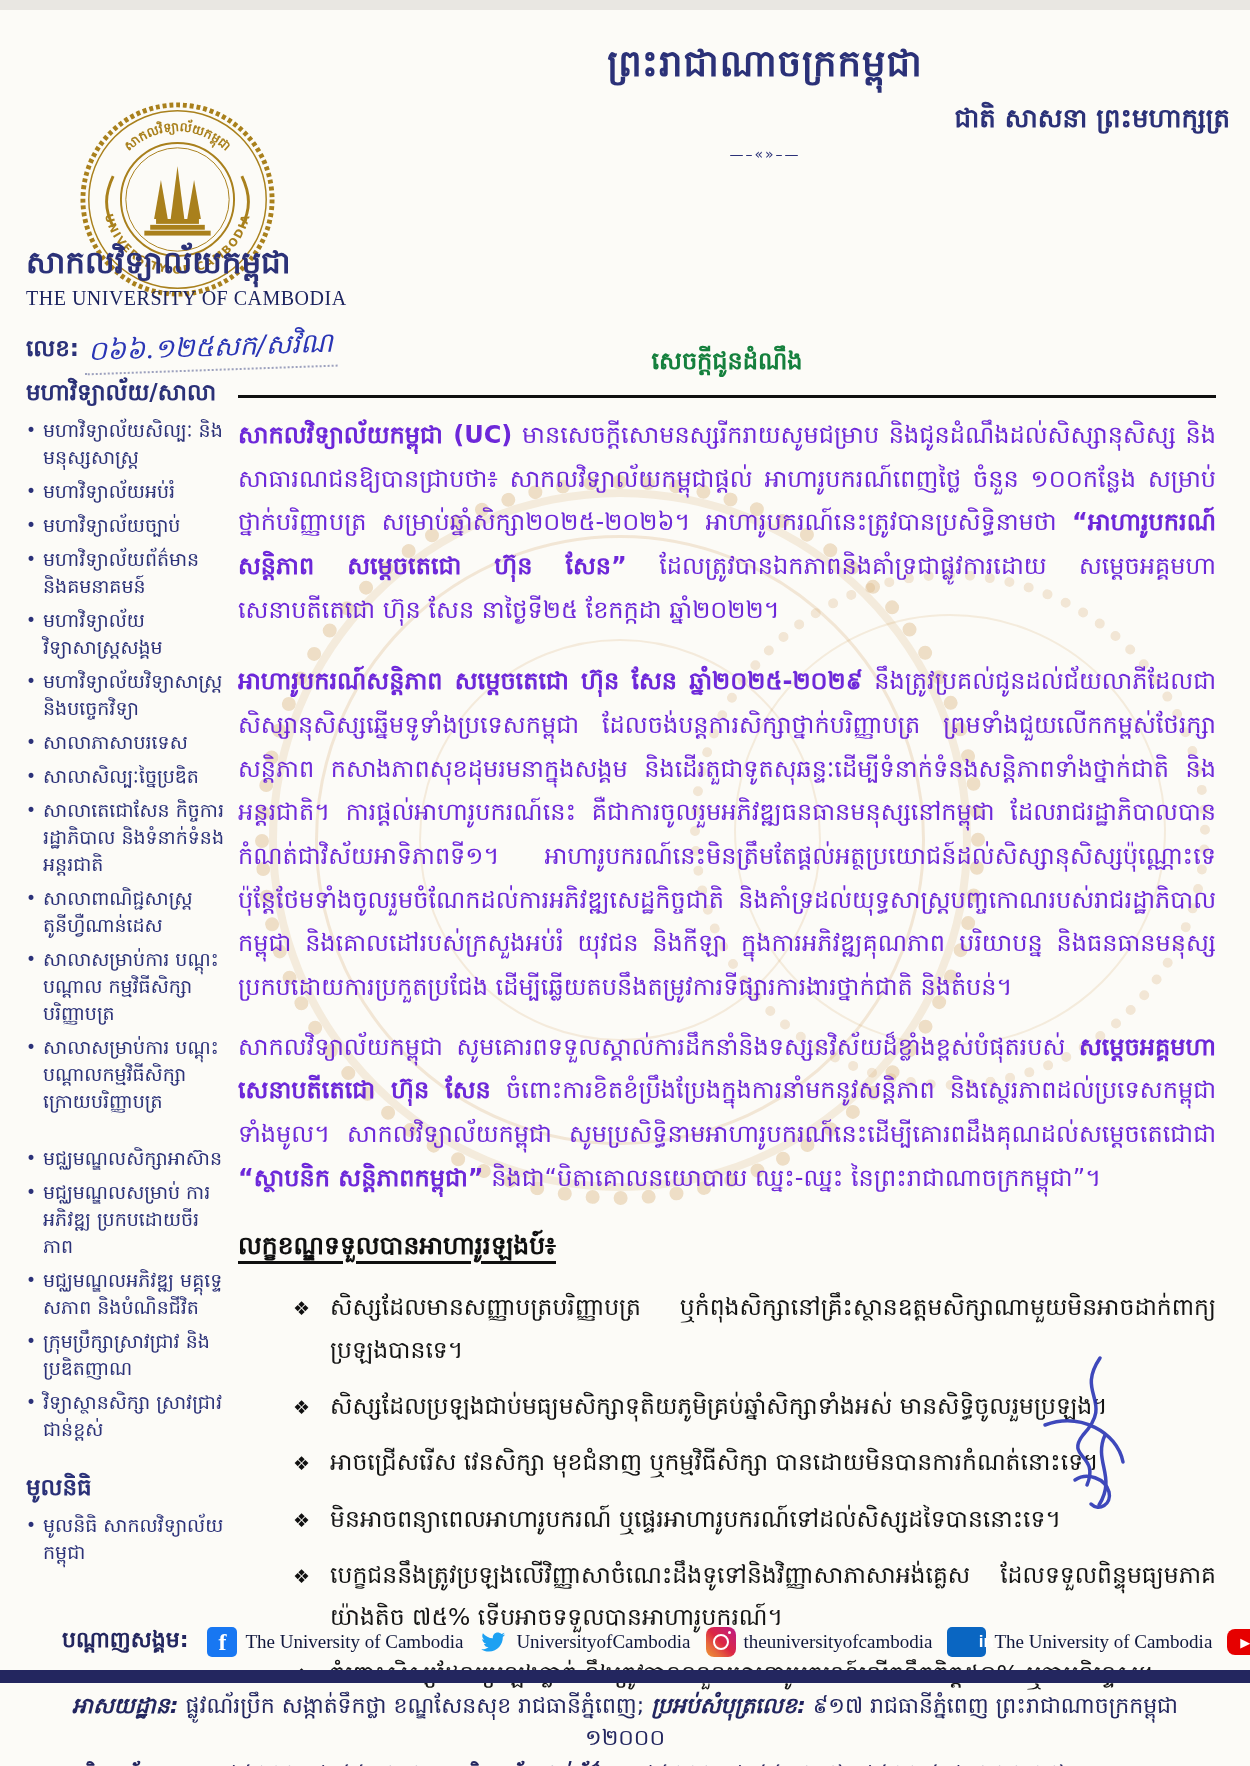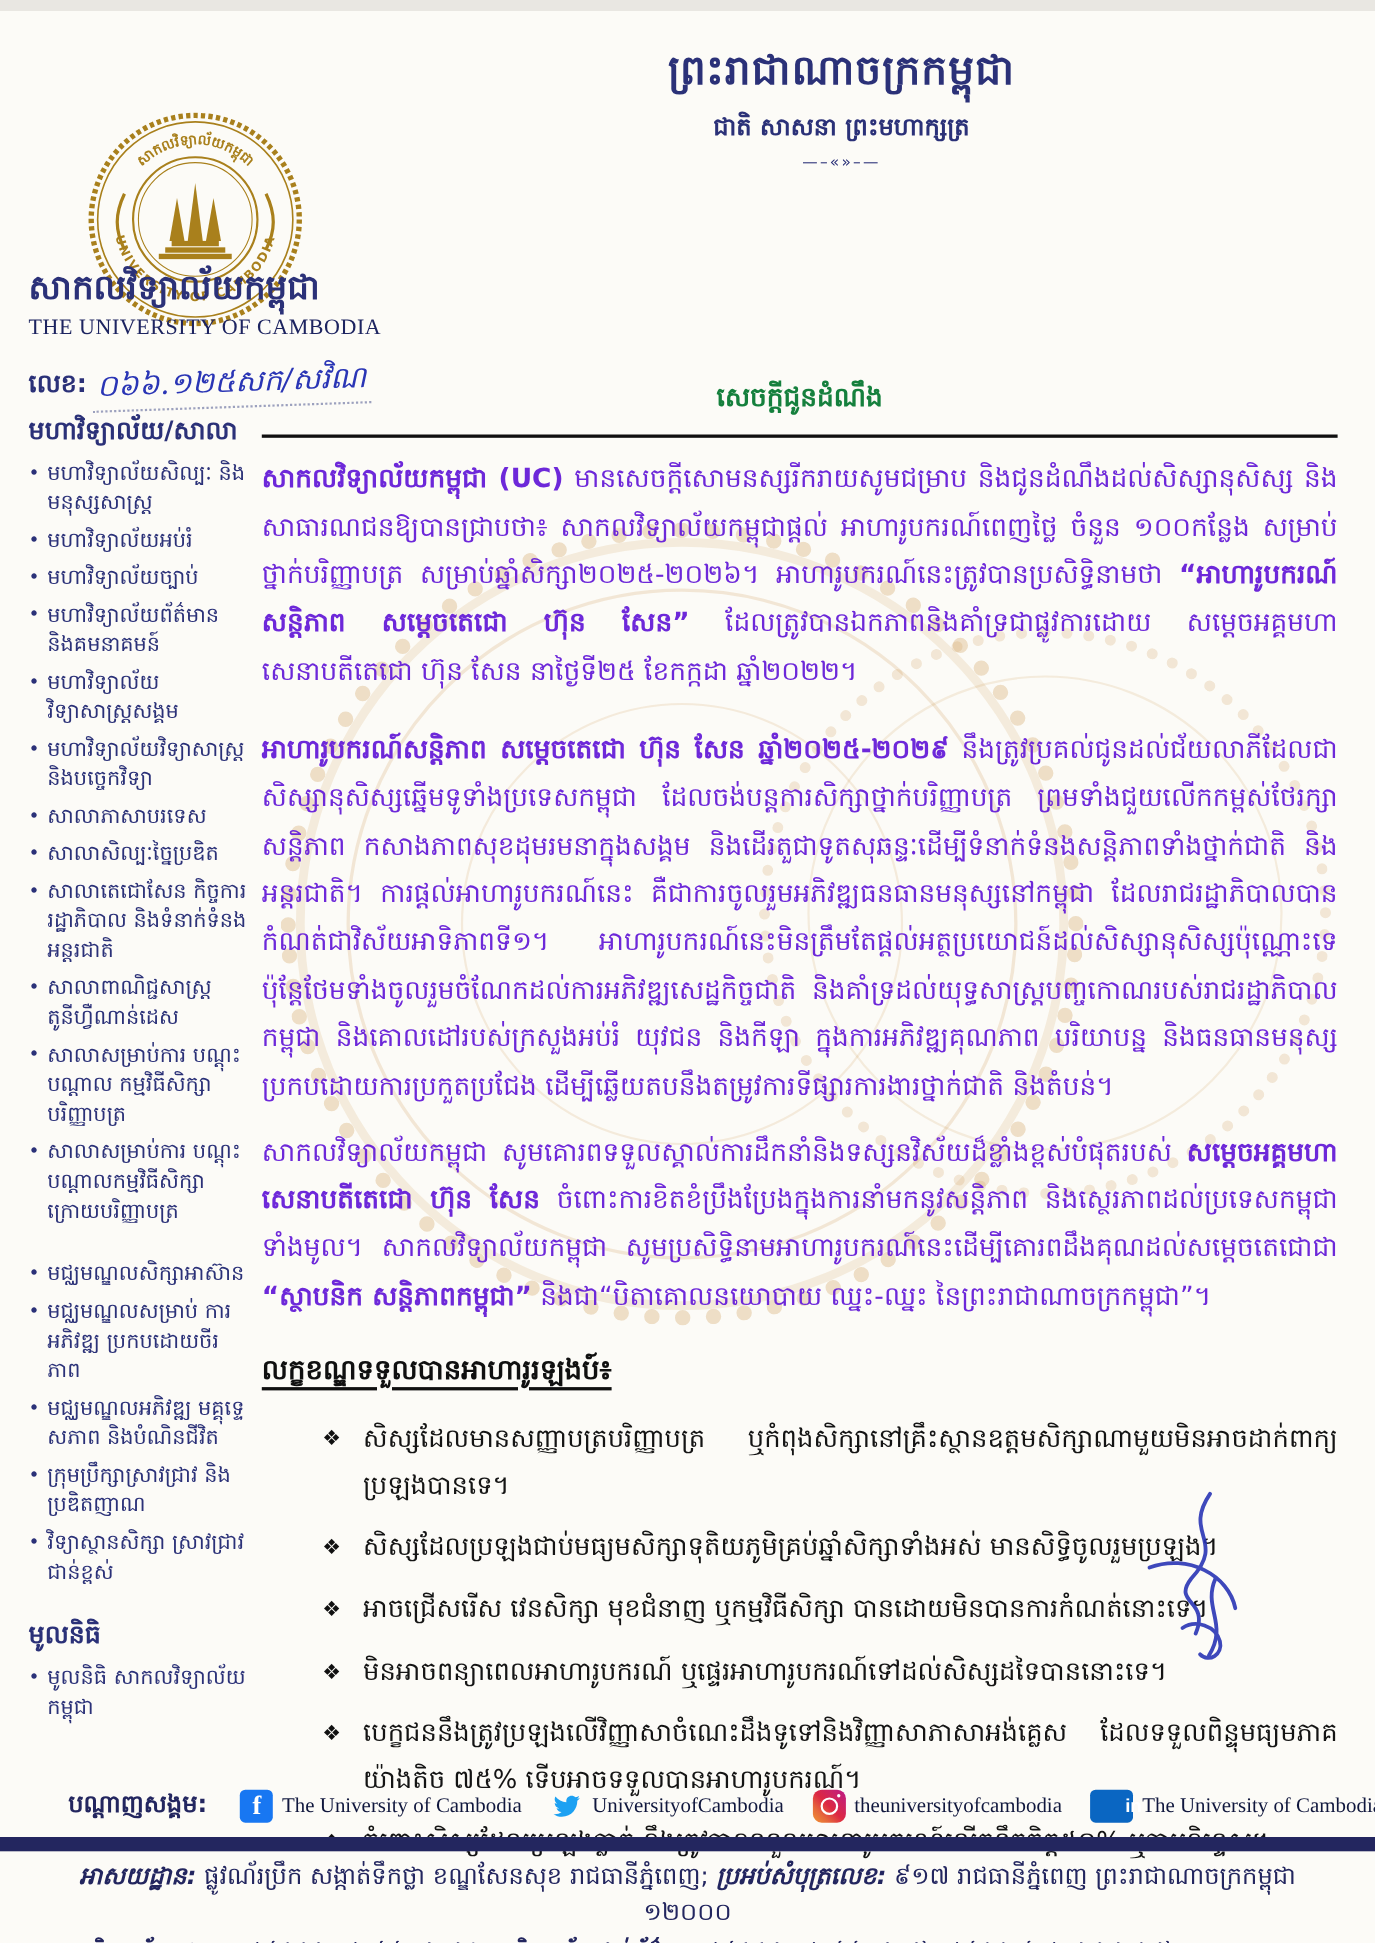--- a/index.html
+++ b/index.html
@@ -15,21 +15,21 @@
        border:14px dotted rgba(198,140,60,.26);box-shadow:inset 0 0 0 8px rgba(198,140,60,.14);}
   .wm1::before{content:"";position:absolute;inset:46px;border-radius:50%;border:3px solid rgba(198,140,60,.18);}
   .wm1::after{content:"";position:absolute;inset:150px;border-radius:50%;border:2px solid rgba(198,140,60,.15);}
   .wm2{left:690px;top:560px;width:520px;height:520px;
        border:10px dotted rgba(198,140,60,.18);}
   .wm2::before{content:"";position:absolute;inset:34px;border-radius:50%;border:2px solid rgba(198,140,60,.14);}
   .z{position:relative;z-index:1;}
   
   .kingdom{position:absolute;left:300px;top:30px;width:930px;text-align:center;color:#2b3178;}
   .kingdom .l1{font-size:37px;font-weight:bold;letter-spacing:1px;}
-  .kingdom .l2{font-size:22px;font-weight:bold;margin-top:8px;}
+  .kingdom .l2{font-size:26px;font-weight:bold;margin-top:8px;text-align:right;}
   .kingdom .div{font-size:14px;margin-top:6px;letter-spacing:2px;color:#2b3178;}
   
   .seal{position:absolute;left:80px;top:92px;width:195px;height:195px;}
   .uname{position:absolute;left:26px;top:234px;width:340px;}
   .uname .kh{font-size:31px;font-weight:bold;color:#2b3178;line-height:1.2;}
   .uname .en{font-size:20px;font-family:"Liberation Serif","DejaVu Serif",serif;color:#1d2460;margin-top:6px;letter-spacing:.5px;}
   .refline{position:absolute;left:26px;top:320px;width:360px;white-space:nowrap;}
   .refline .lbl{font-size:23px;color:#2b3178;font-weight:bold;}
   .refline .hand{font-size:27px;color:#2a35b5;font-style:italic;
     font-family:"DejaVu Serif","Liberation Serif",serif;
@@ -50,21 +50,21 @@
   .para.p2{margin-top:28px;}
   .b{font-weight:bold;}
   .cond{margin-top:30px;font-size:25px;font-weight:bold;color:#101010;
         text-decoration:underline;text-underline-offset:7px;text-decoration-thickness:2.5px;}
   .bullets{margin-top:20px;padding-left:55px;}
   .bullet{display:flex;gap:20px;font-size:23.5px;line-height:1.8;margin-bottom:14px;color:#141414;text-align:justify;}
   .bullet .marker{flex:0 0 auto;font-size:19px;padding-top:5px;color:#101010;}
   
   .sig{position:absolute;left:1005px;top:1340px;width:150px;height:170px;z-index:2;}
   
-  .social-row{position:absolute;left:62px;top:1616px;width:1130px;display:flex;align-items:center;gap:26px;z-index:1;}
+  .social-row{position:absolute;left:62px;top:1616px;width:1130px;display:flex;align-items:center;gap:15px;z-index:1;}
   .social-row .slabel{font-size:22px;font-weight:bold;color:#23265f;margin-right:4px;white-space:nowrap;}
   .social{display:flex;align-items:center;gap:8px;white-space:nowrap;}
   .social .txt{font-size:19px;font-family:"Liberation Serif","DejaVu Serif",serif;color:#10173d;}
   .icon{display:inline-flex;align-items:center;justify-content:center;width:30px;height:30px;border-radius:6px;
         color:#fff;font-weight:bold;}
   .icon.fb{background:#1877f2;font-family:"Liberation Serif",serif;font-size:24px;border-radius:5px;}
   .icon.ig{background:linear-gradient(45deg,#f09433,#e6683c,#dc2743,#cc2366,#bc1888);position:relative;border-radius:8px;}
   .icon.ig::before{content:"";position:absolute;inset:7px;border:2.5px solid #fff;border-radius:50%;}
   .icon.ig::after{content:"";position:absolute;right:5px;top:4px;width:3px;height:3px;background:#fff;border-radius:50%;}
   .icon.li{background:#0a66c2;font-size:17px;border-radius:5px;font-family:"Liberation Sans",sans-serif;padding-left:39px;}

